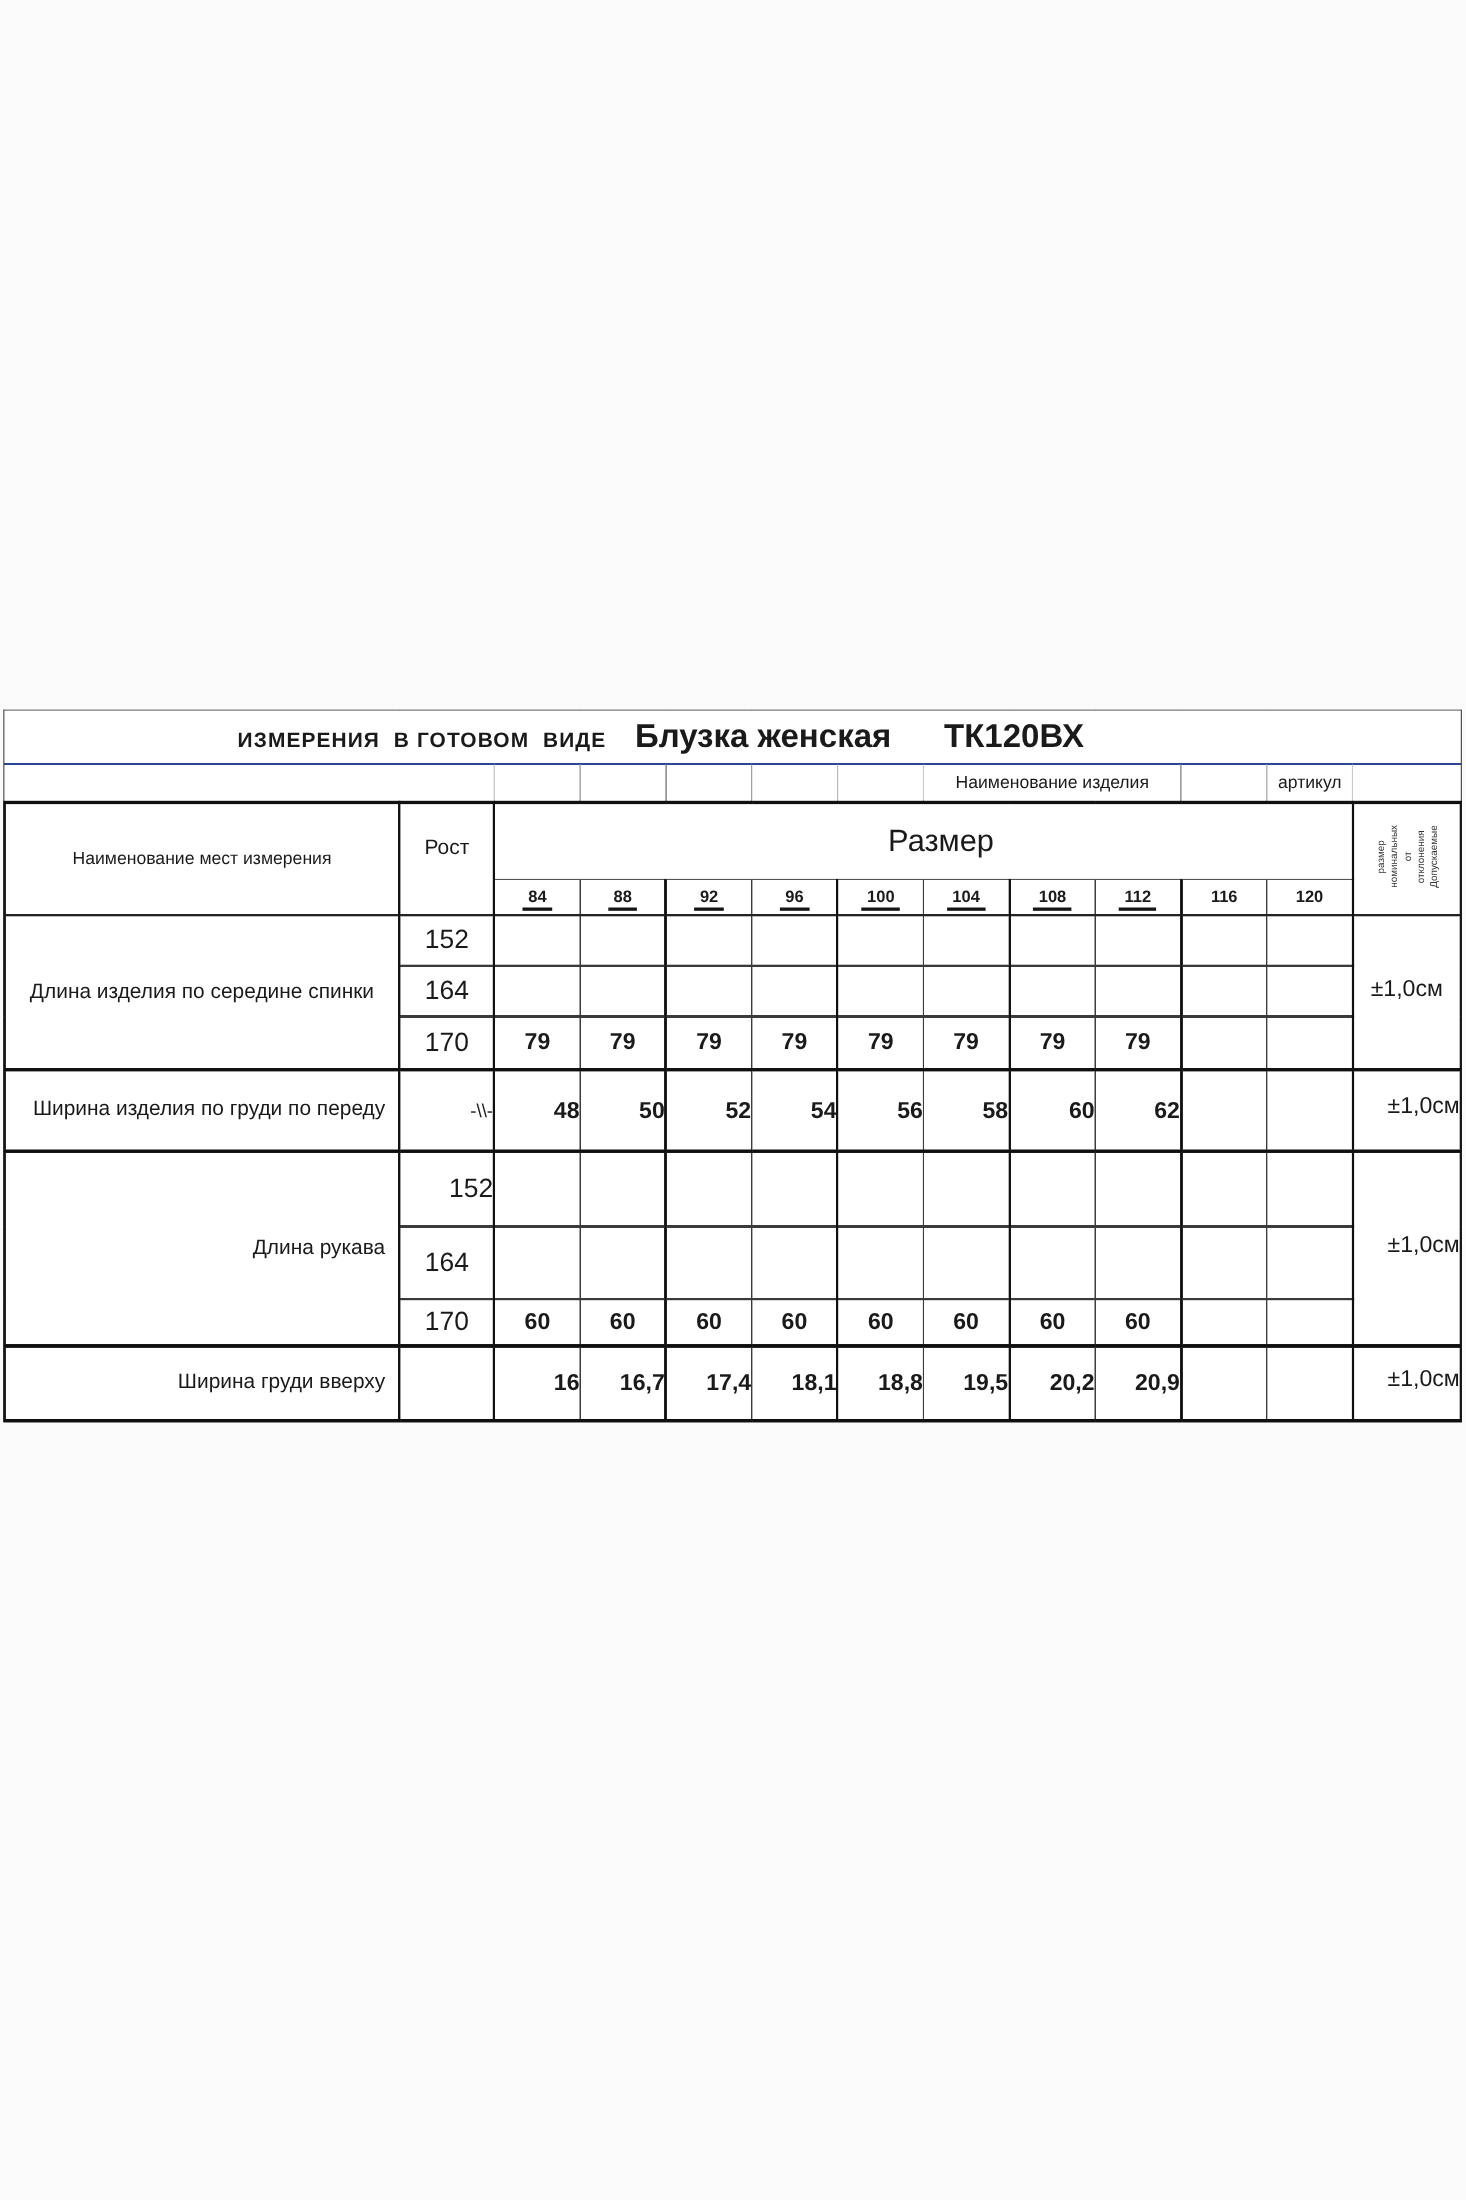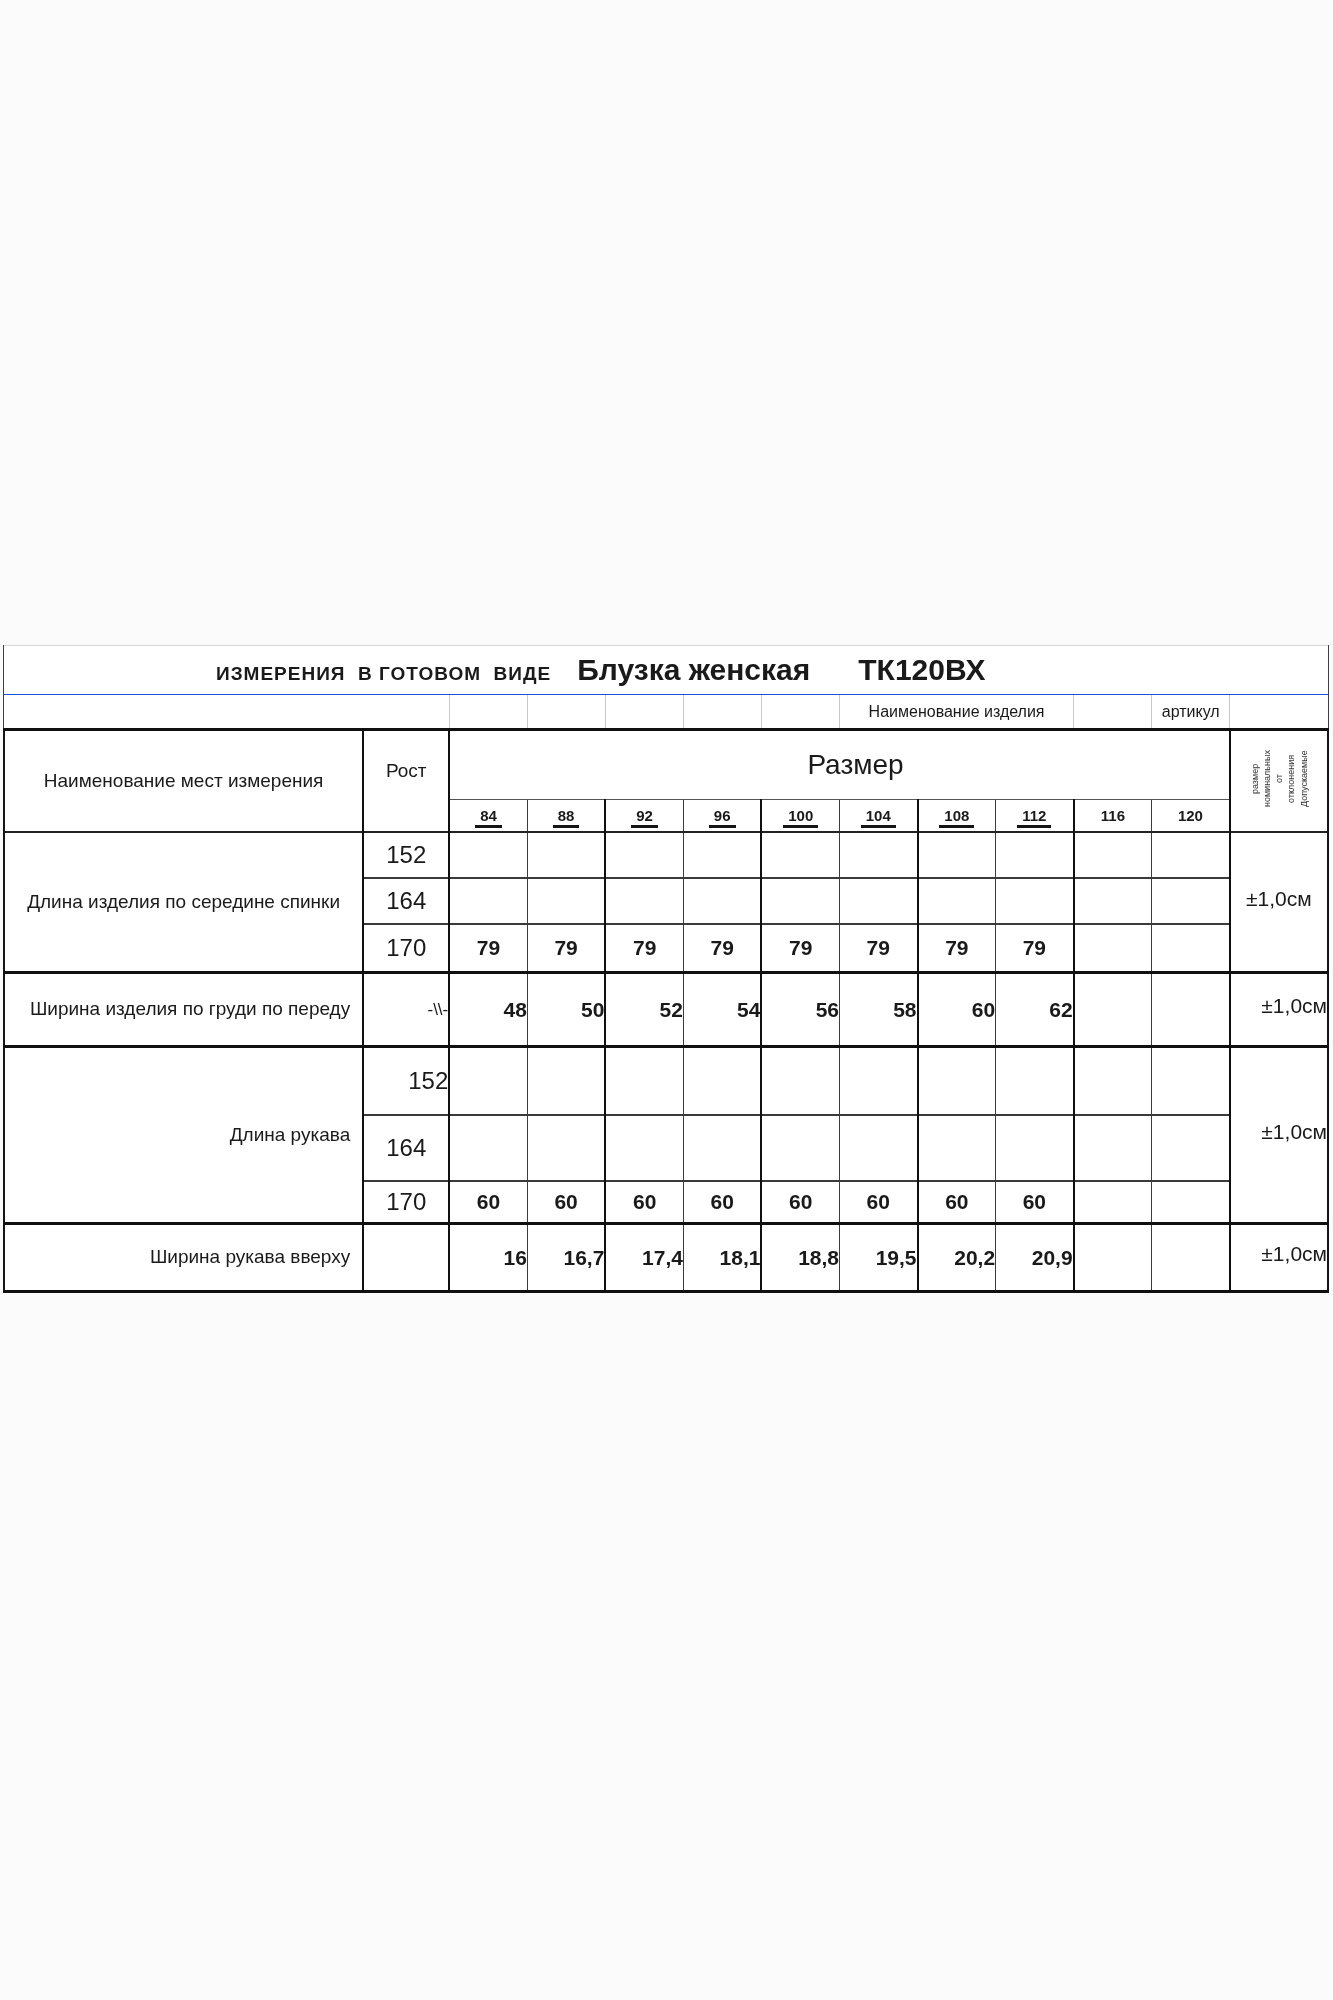--- a/index.html
+++ b/index.html
@@ -48,21 +48,21 @@
     border-left:1px solid #3c3c3c;
     background:#fff;
     text-align:center;
     vertical-align:middle;
   }
   tr.grid td:first-child{border-left:2px solid #151515;}
   td.vL2{border-left:2px solid #101010 !important;}
   td.outerR{border-right:2px solid #151515;margin-top:32px;}
 
   
-  td.places{font-size:19px;}
+  td.places{font-size:16px;}
   td.rost{vertical-align:bottom;font-size:19px;padding-bottom:21px;}
   td.razmer{font-size:28px;padding-left:32px;}
   td.tolnote{vertical-align:middle;}
   .rot{
     writing-mode:vertical-lr;
     transform:rotate(180deg);
     font-size:9px;
     line-height:1.35;
     white-space:pre-line;
     display:inline-block;
@@ -263,21 +263,21 @@
     <td class="vcell">60</td>
     <td class="vcell vL2">60</td>
     <td class="vcell">60</td>
     <td class="vcell vL2">60</td>
     <td class="vcell">60</td>
     <td class="vL2"></td>
           <td></td>
   </tr>
 
   <tr class="grid rtop3 rbot3 h58">
-    <td class="label-cell">Ширина рукава вверху</td>
+    <td class="label-cell">Ширина груди вверху</td>
     <td class="vL2"></td>
     <td class="vcell vL2">16</td>
     <td class="vcell">16,7</td>
     <td class="vcell vL2">17,4</td>
     <td class="vcell">18,1</td>
     <td class="vcell vL2">18,8</td>
     <td class="vcell">19,5</td>
     <td class="vcell vL2">20,2</td>
     <td class="vcell">20,9</td>
     <td class="vL2"></td>

